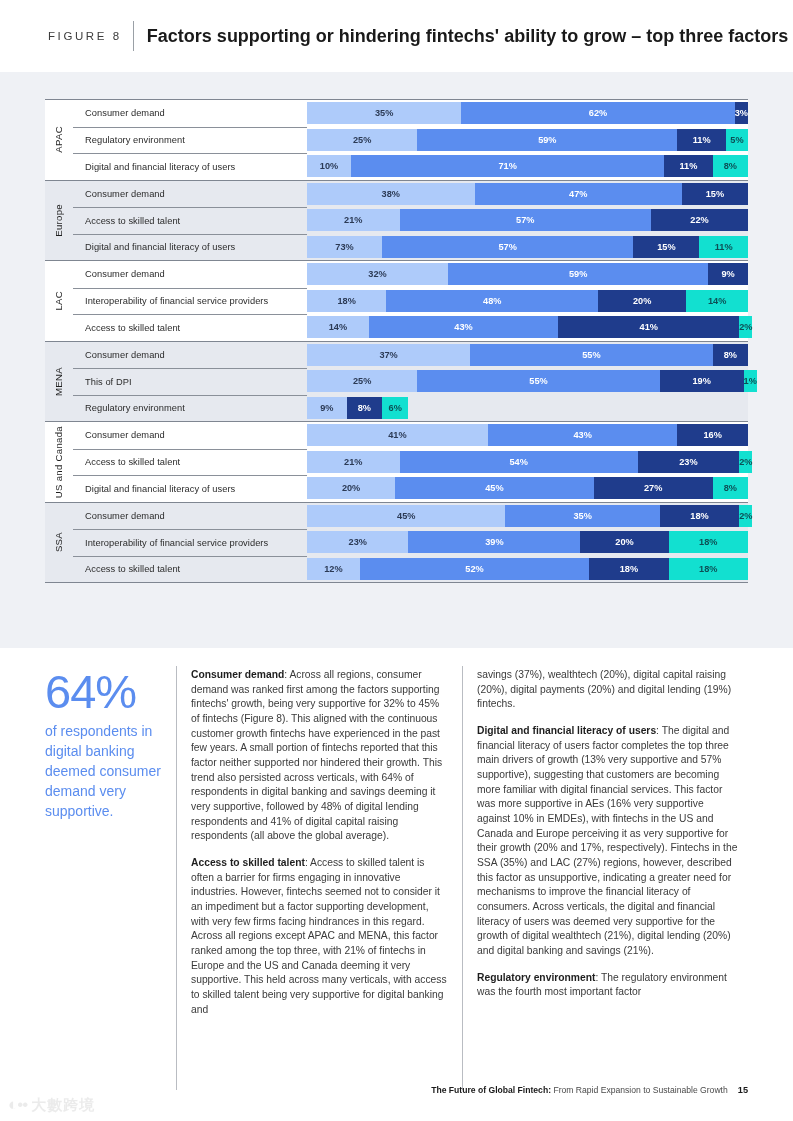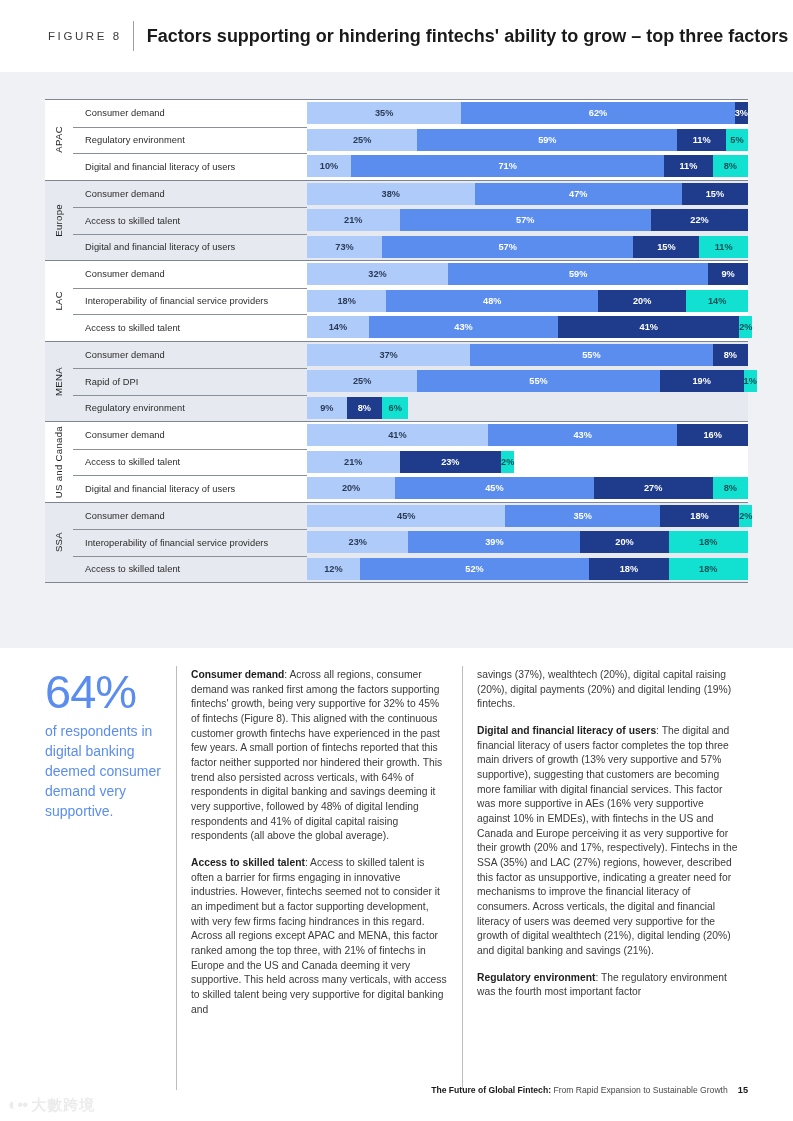--- a/index.html
+++ b/index.html
@@ -346,21 +346,21 @@
                     <span>55%</span>
                   </div>
                   <div class="seg s2" style="flex: 0 0 8%;">
                     <span>8%</span>
                   </div>
                 </div>
               </div>
             </div>
             <div class="row">
               <div class="row-label-cell">
-                <div class="txt">Rapid of DPI</div>
+                <div class="txt">This of DPI</div>
               </div>
               <div class="bar-cell">
                 <div class="bar">
                   <div class="seg s0" style="flex: 0 0 25%;">
                     <span>25%</span>
                   </div>
                   <div class="seg s1" style="flex: 0 0 55%;">
                     <span>55%</span>
                   </div>
                   <div class="seg s2" style="flex: 0 0 19%;">
@@ -414,20 +414,23 @@
               </div>
             </div>
             <div class="row">
               <div class="row-label-cell">
                 <div class="txt">Access to skilled talent</div>
               </div>
               <div class="bar-cell">
                 <div class="bar">
                   <div class="seg s0" style="flex: 0 0 21%;">
                     <span>21%</span>
+                  </div>
+                  <div class="seg s1" style="flex: 0 0 54%;">
+                    <span>54%</span>
                   </div>
                   <div class="seg s2" style="flex: 0 0 23%;">
                     <span>23%</span>
                   </div>
                   <div class="seg s3 tiny" style="flex: 0 0 2%;">
                     <span>2%</span>
                   </div>
                 </div>
               </div>
             </div>

